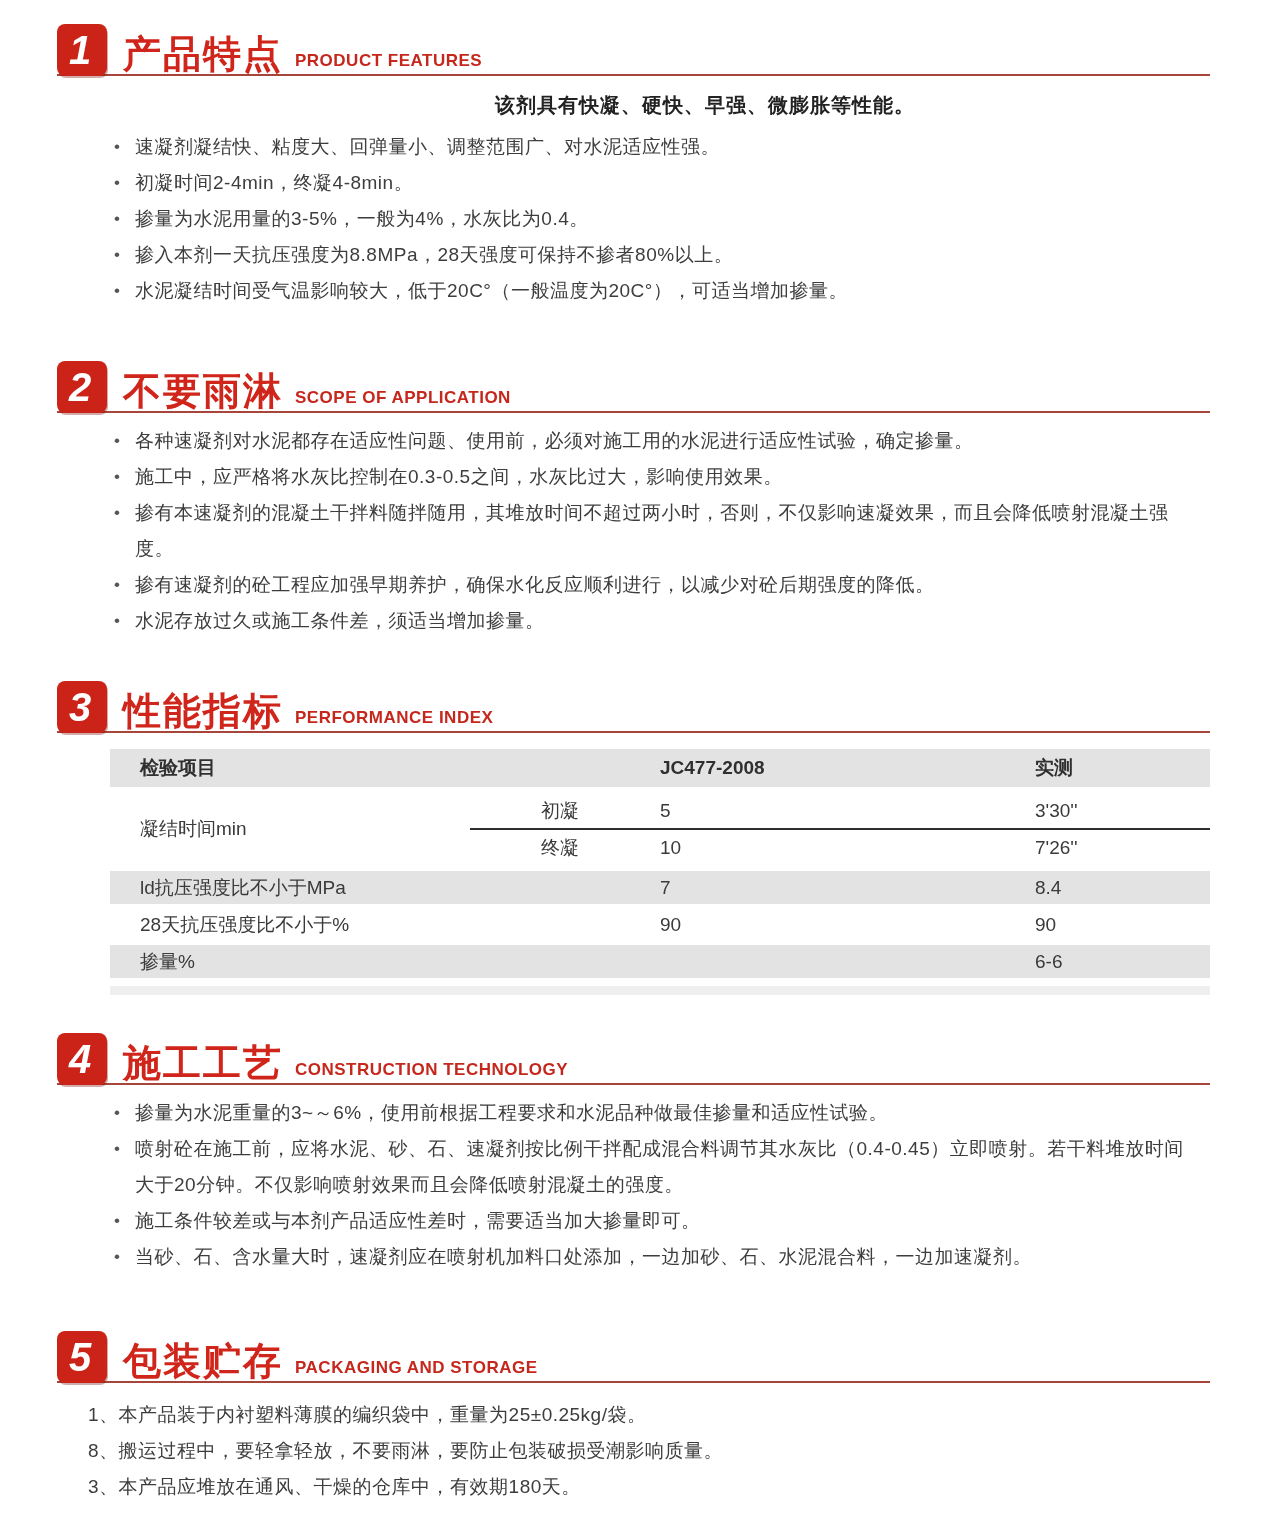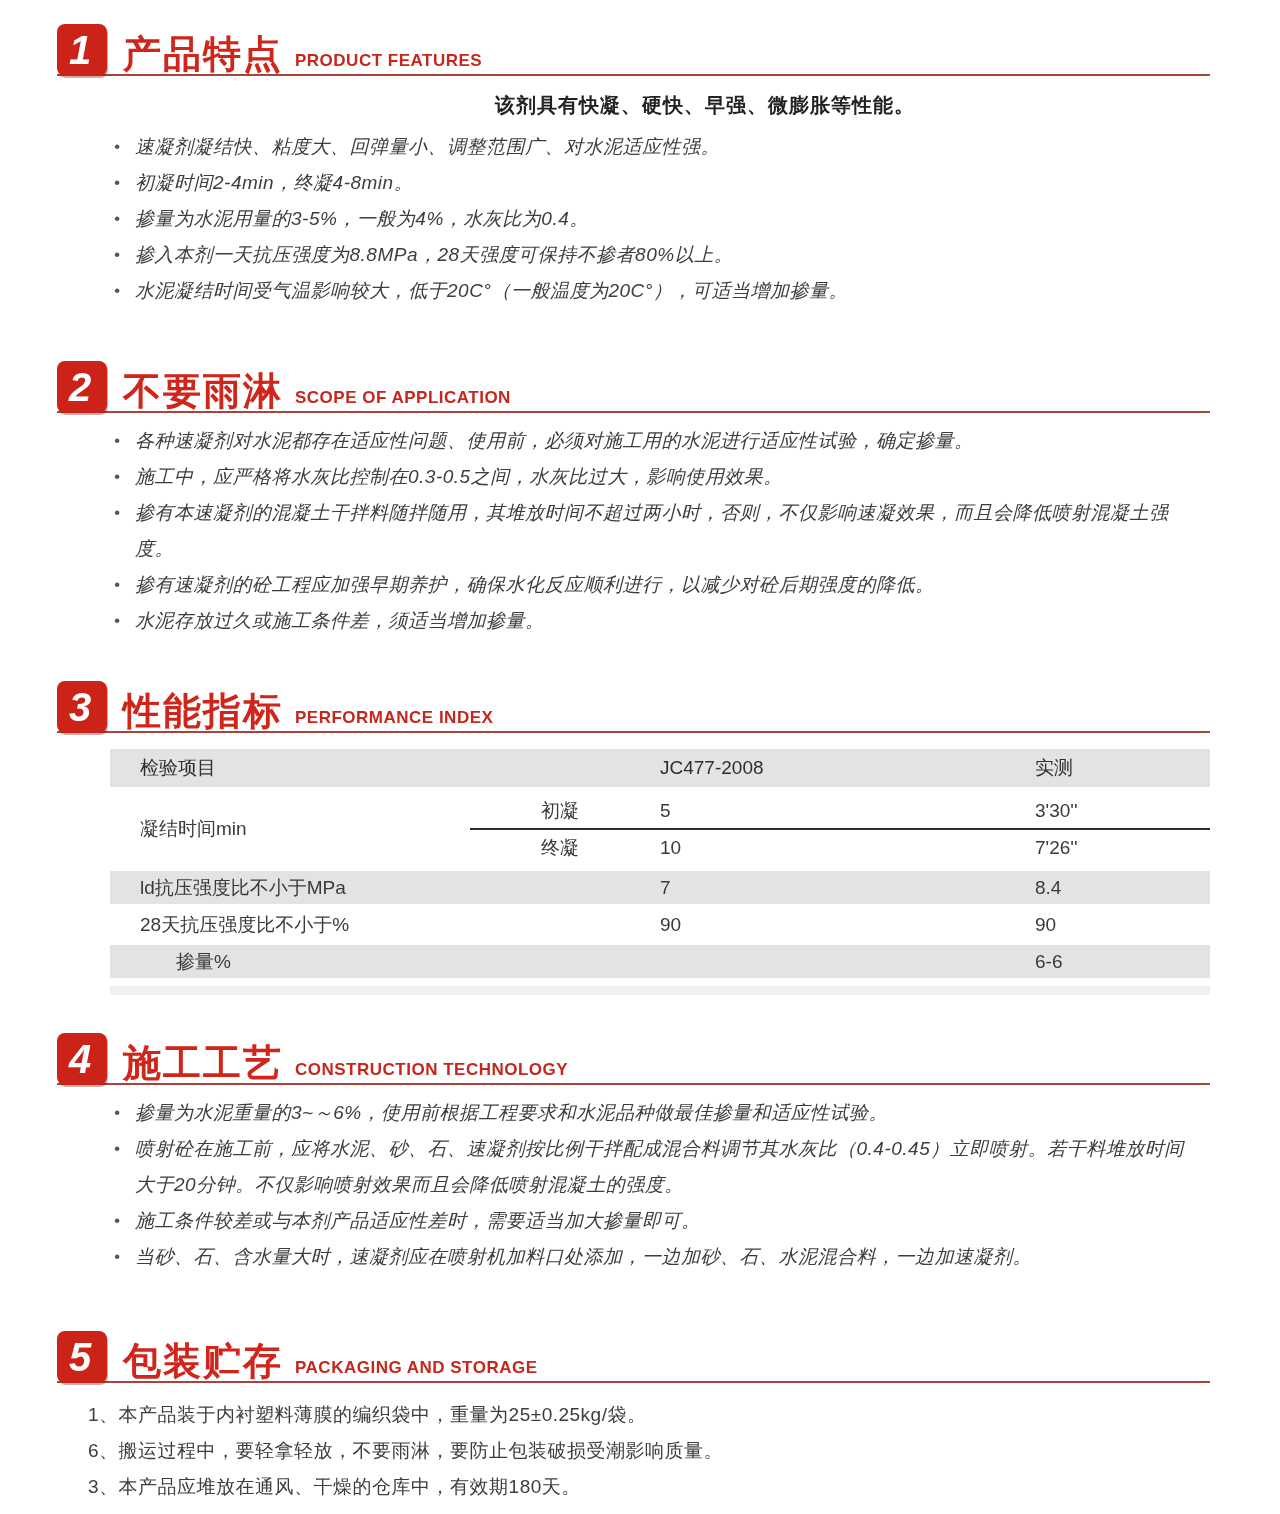--- a/index.html
+++ b/index.html
@@ -36,36 +36,36 @@
     font-size:17px; font-weight:bold; color:#c6271c; letter-spacing:.5px;
     margin-left:12px; padding-bottom:3px; white-space:nowrap;
   }
 
   
   .intro {
     margin:16px 0 0 130px; font-size:20px; font-weight:bold; color:#222222;
     letter-spacing:1px;
     text-align:center;
   }
-  .bullets { list-style:none; margin:10px 0 0 112px; width:1085px;font-style:italic; }
+  .bullets { list-style:none; margin:10px 0 0 112px; width:1085px; }
   .bullets li {
     position:relative; padding-left:23px; font-size:19px; line-height:36px;
     color:#3d3d3d; letter-spacing:.5px;
   }
   .bullets li::before {
     content:"•"; position:absolute; left:2px; top:0; color:#555; font-size:17px;
   }
   .plainlist { margin:14px 0 0 88px; width:1090px; }
   .plainlist p { font-size:19px; line-height:36px; color:#3d3d3d; letter-spacing:.5px; }
 
   
   .ptable { margin:16px 0 0 110px; width:1100px; font-size:19px; color:#3a3a3a; }
   .trow { display:grid; grid-template-columns:350px 200px 250px 300px; align-items:center; }
   .gray { background:#e3e3e3; }
-  .t-head { height:38px; font-weight:normal; color:#2f2f2f; margin-bottom:5px; }
+  .t-head { height:38px; font-weight:bold; color:#2f2f2f; margin-bottom:5px; }
   .c1 { padding-left:30px; }
   .c2 { text-align:center; }
   .c3 { text-align:left; }
   .c4 { padding-left:125px; }
   .setting { grid-template-rows:37px 37px; position:relative; margin-bottom:5px; }
   .setting .span-label { grid-row:1 / span 2; grid-column:1; align-self:center; }
   .setting-divider {
     position:absolute; left:360px; right:0; top:50%; height:2px;
     background:#2e2e2e; transform:translateY(-1px);
   }
@@ -153,21 +153,21 @@
         <div class="c4">8.4</div>
       </div>
 
       <div class="trow r">
         <div class="c1" style="grid-column:1 / span 2;">28天抗压强度比不小于%</div>
         <div class="c3" style="grid-column:3;">90</div>
         <div class="c4">90</div>
       </div>
 
       <div class="trow r gray">
-        <div class="c1" style="grid-column:1 / span 2;margin-left:36px;">掺量%</div>
+        <div class="c1" style="grid-column:1 / span 2;">掺量%</div>
         <div class="c3" style="grid-column:3;"></div>
         <div class="c4">6-6</div>
       </div>
 
       <div class="t-footstrip"></div>
     </div>
   </section>
 
   <section class="sec sec-4">
     <header class="sec-head">
@@ -188,18 +188,18 @@
   <section class="sec sec-5">
     <header class="sec-head">
       <div class="badge">
         <span>5</span>
       </div>
       <h2 class="title-zh">包装贮存</h2>
       <span class="title-en">PACKAGING AND STORAGE</span>
     </header>
     <div class="plainlist">
       <p>1、本产品装于内衬塑料薄膜的编织袋中，重量为25±0.25kg/袋。</p>
-      <p>6、搬运过程中，要轻拿轻放，不要雨淋，要防止包装破损受潮影响质量。</p>
+      <p>8、搬运过程中，要轻拿轻放，不要雨淋，要防止包装破损受潮影响质量。</p>
       <p>3、本产品应堆放在通风、干燥的仓库中，有效期180天。</p>
     </div>
   </section>
 
 </div>
 
 </body></html>

